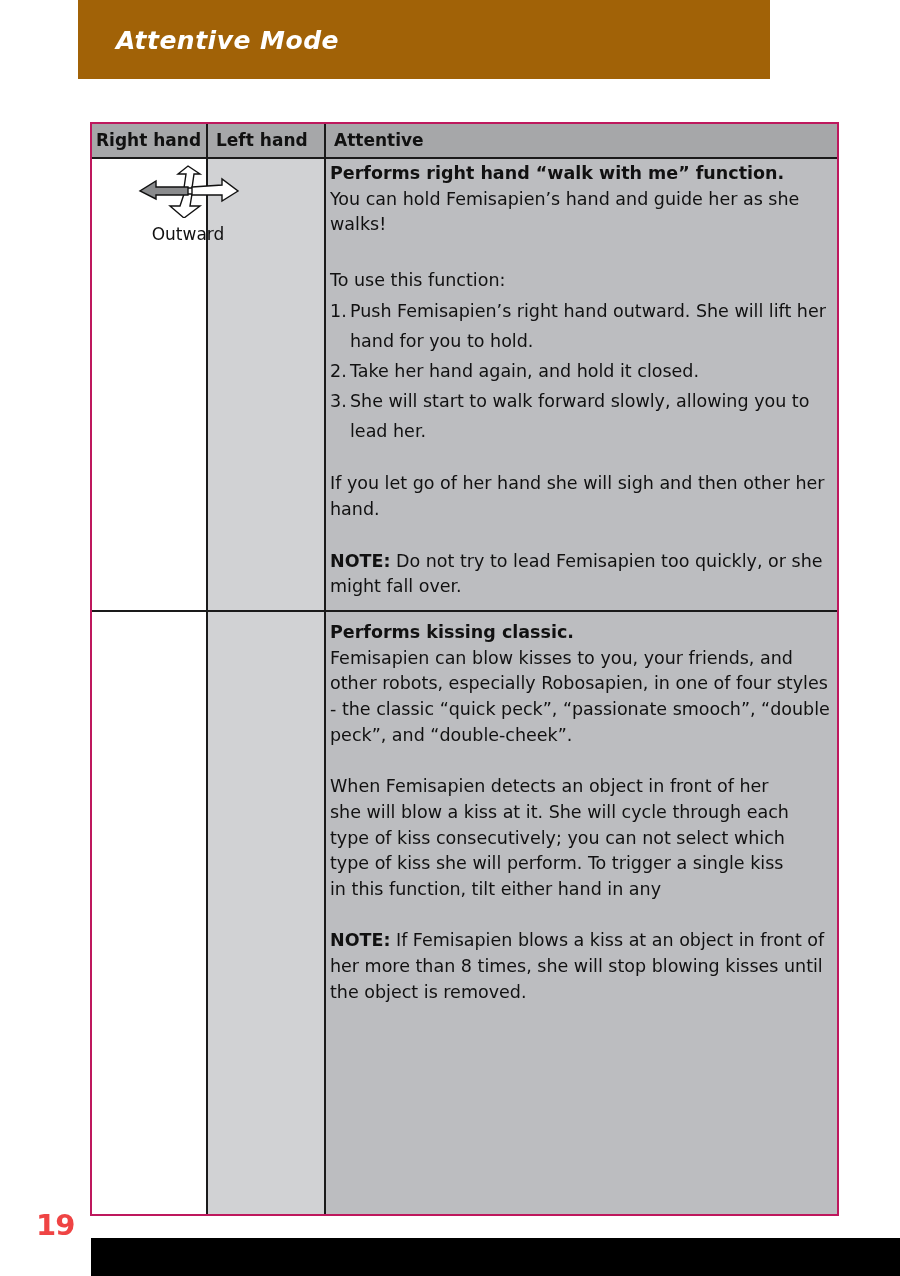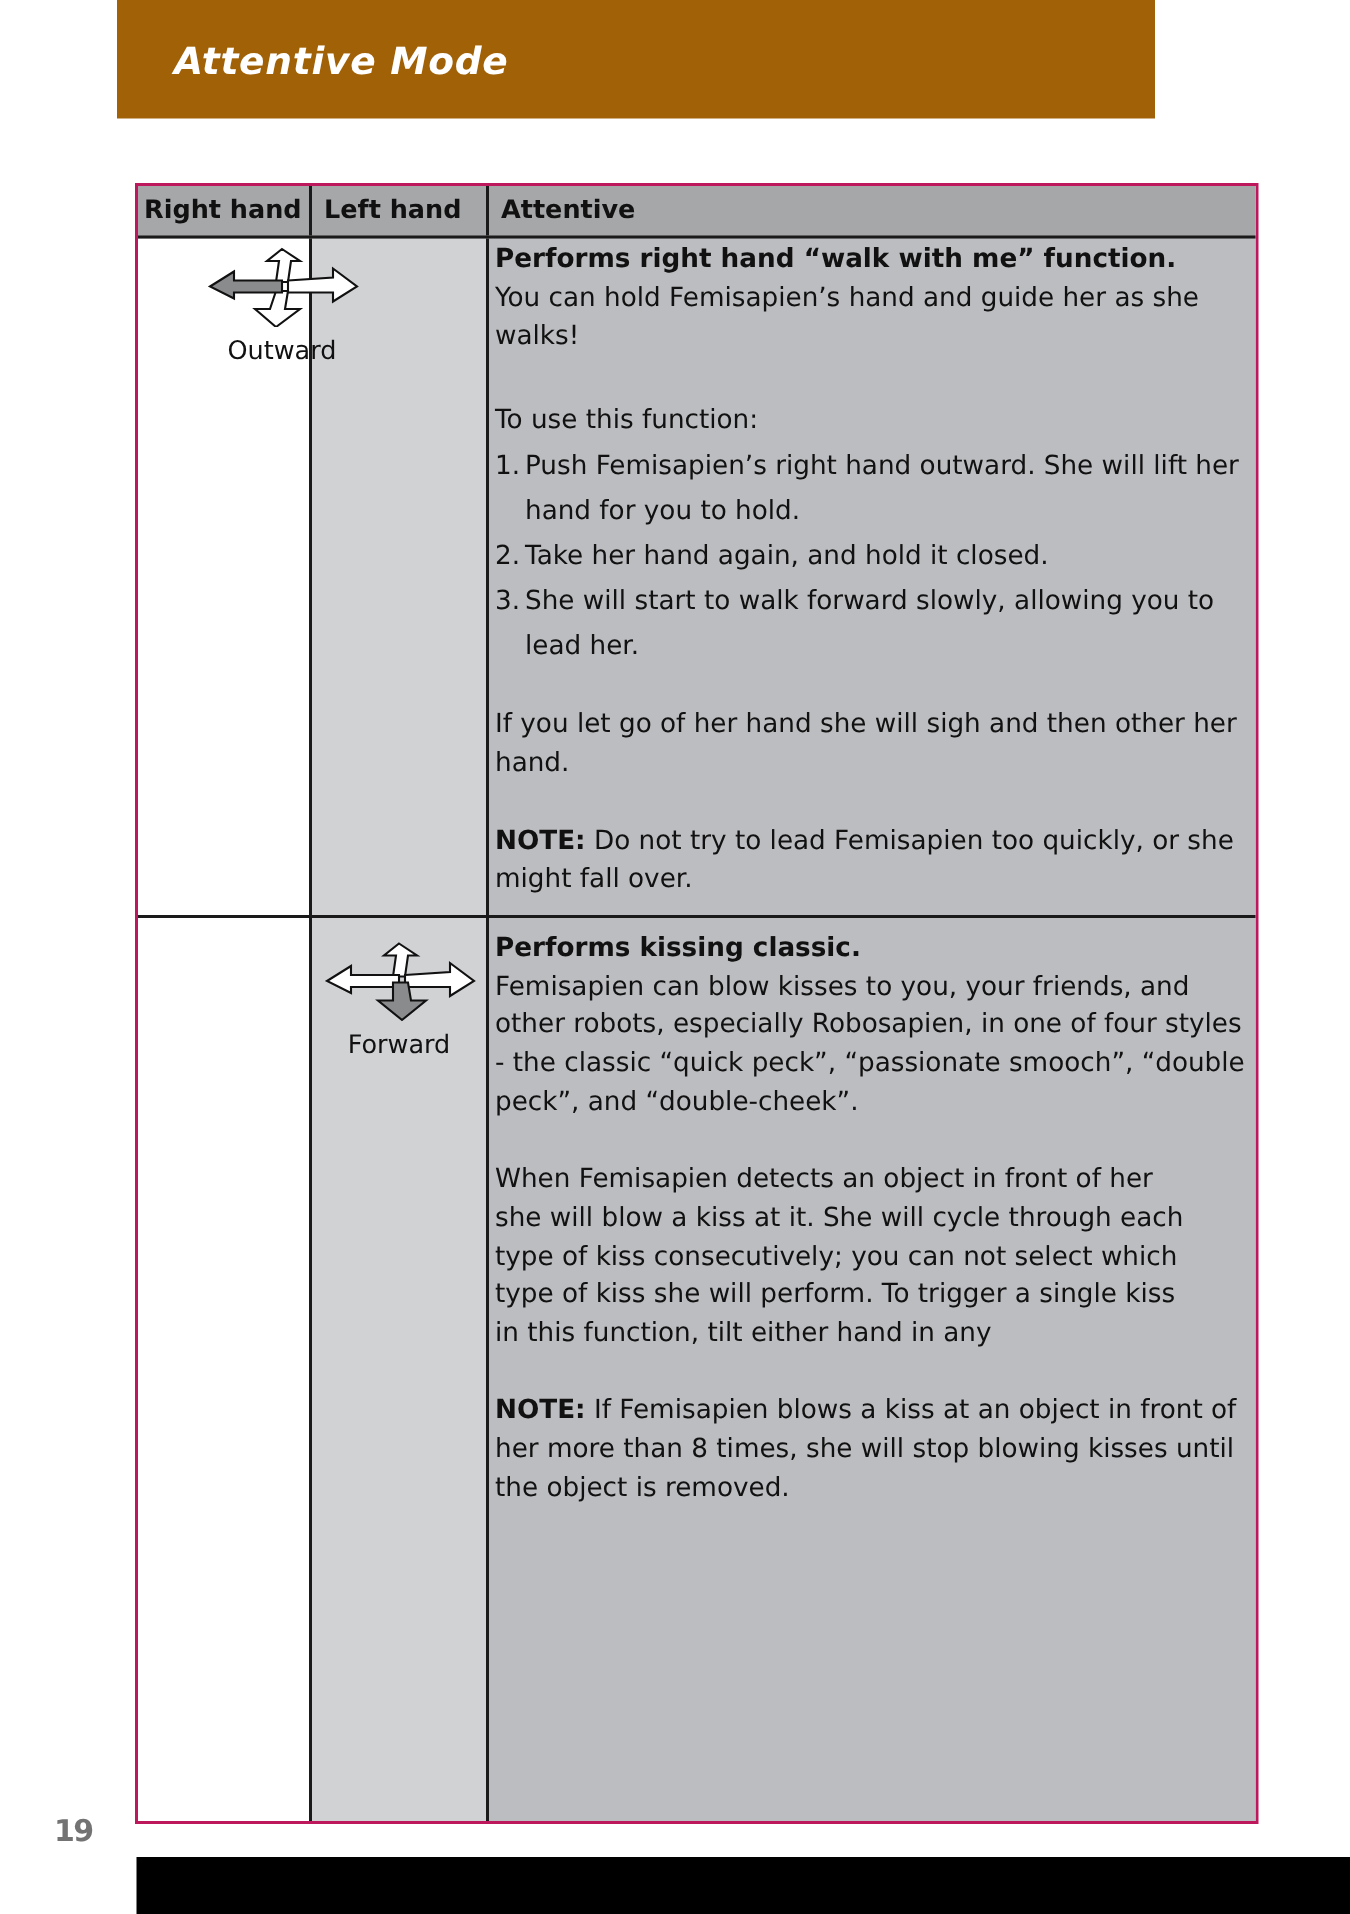--- a/index.html
+++ b/index.html
@@ -42,22 +42,22 @@
       width: 809px;
       height: 38px;
       background: #000000;
     }
     .page-number {
       position: absolute;
       left: 36px;
       top: 1208px;
       font-family: "DejaVu Sans", sans-serif;
       font-weight: bold;
-      font-size: 20px;
-      color: #737373;
+      font-size: 29px;
+      color: #ef4444;
       letter-spacing: -1px;
     }
     .table {
       position: absolute;
       left: 90px;
       top: 122px;
       width: 749px;
       height: 1094px;
       border: 2px solid #be185d;
       box-sizing: border-box;
@@ -177,35 +177,20 @@
     <div class="list-item"><span class="list-num">2.</span><span>Take her hand again, and hold it closed.</span></div>
     <div class="list-item"><span class="list-num">3.</span><span>She will start to walk forward slowly, allowing you to lead her.</span></div>
     <div class="gap"></div>
     <p>If you let go of her hand she will sigh and then other her hand.</p>
     <div class="gap"></div>
     <p><b>NOTE:</b><span> Do not try to lead Femisapien too quickly, or she might fall over.</span></p>
   </div>
 
   <div class="row-div"></div>
 
-  <div class="icon-cell" style="left:116px; width:116px; top:503px;">
-    <svg width="104" height="54" viewBox="0 0 104 54">
-      <g stroke="#111" stroke-width="1.4" stroke-linejoin="miter">
-
-        <polygon points="52,2 64,10 58,10 56,24 48,24 50,10 42,10" fill="#fff"></polygon>
-
-        <polygon points="56,23 86,21 86,15 102,27 86,37 86,31 56,31" fill="#fff"></polygon>
-
-        <polygon points="52,23 20,23 20,17 4,27 20,35 20,31 52,31" fill="#fff"></polygon>
-
-        <polygon points="48,28 58,28 60,40 70,40 54,53 38,40 48,40" fill="#8a8b8d"></polygon>
-      </g>
-    </svg>
-    <div class="icon-label">Forward</div>
-  </div>
 
   <div class="func-text" style="top:496px;">
     <p><b>Performs kissing classic.</b></p>
     <p>Femisapien can blow kisses to you, your friends, and other robots, especially Robosapien, in one of four styles - the classic “quick peck”, “passionate smooch”, “double peck”, and “double-cheek”.</p>
     <div class="gap"></div>
     <p style="width:470px;">When Femisapien detects an object in front of her she will blow a kiss at it. She will cycle through each type of kiss consecutively; you can not select which type of kiss she will perform. To trigger a single kiss in this function, tilt either hand in any</p>
     <div class="gap"></div>
     <p><b>NOTE:</b><span> If Femisapien blows a kiss at an object in front of her more than 8 times, she will stop blowing kisses until the object is removed.</span></p>
   </div>
 </div>

